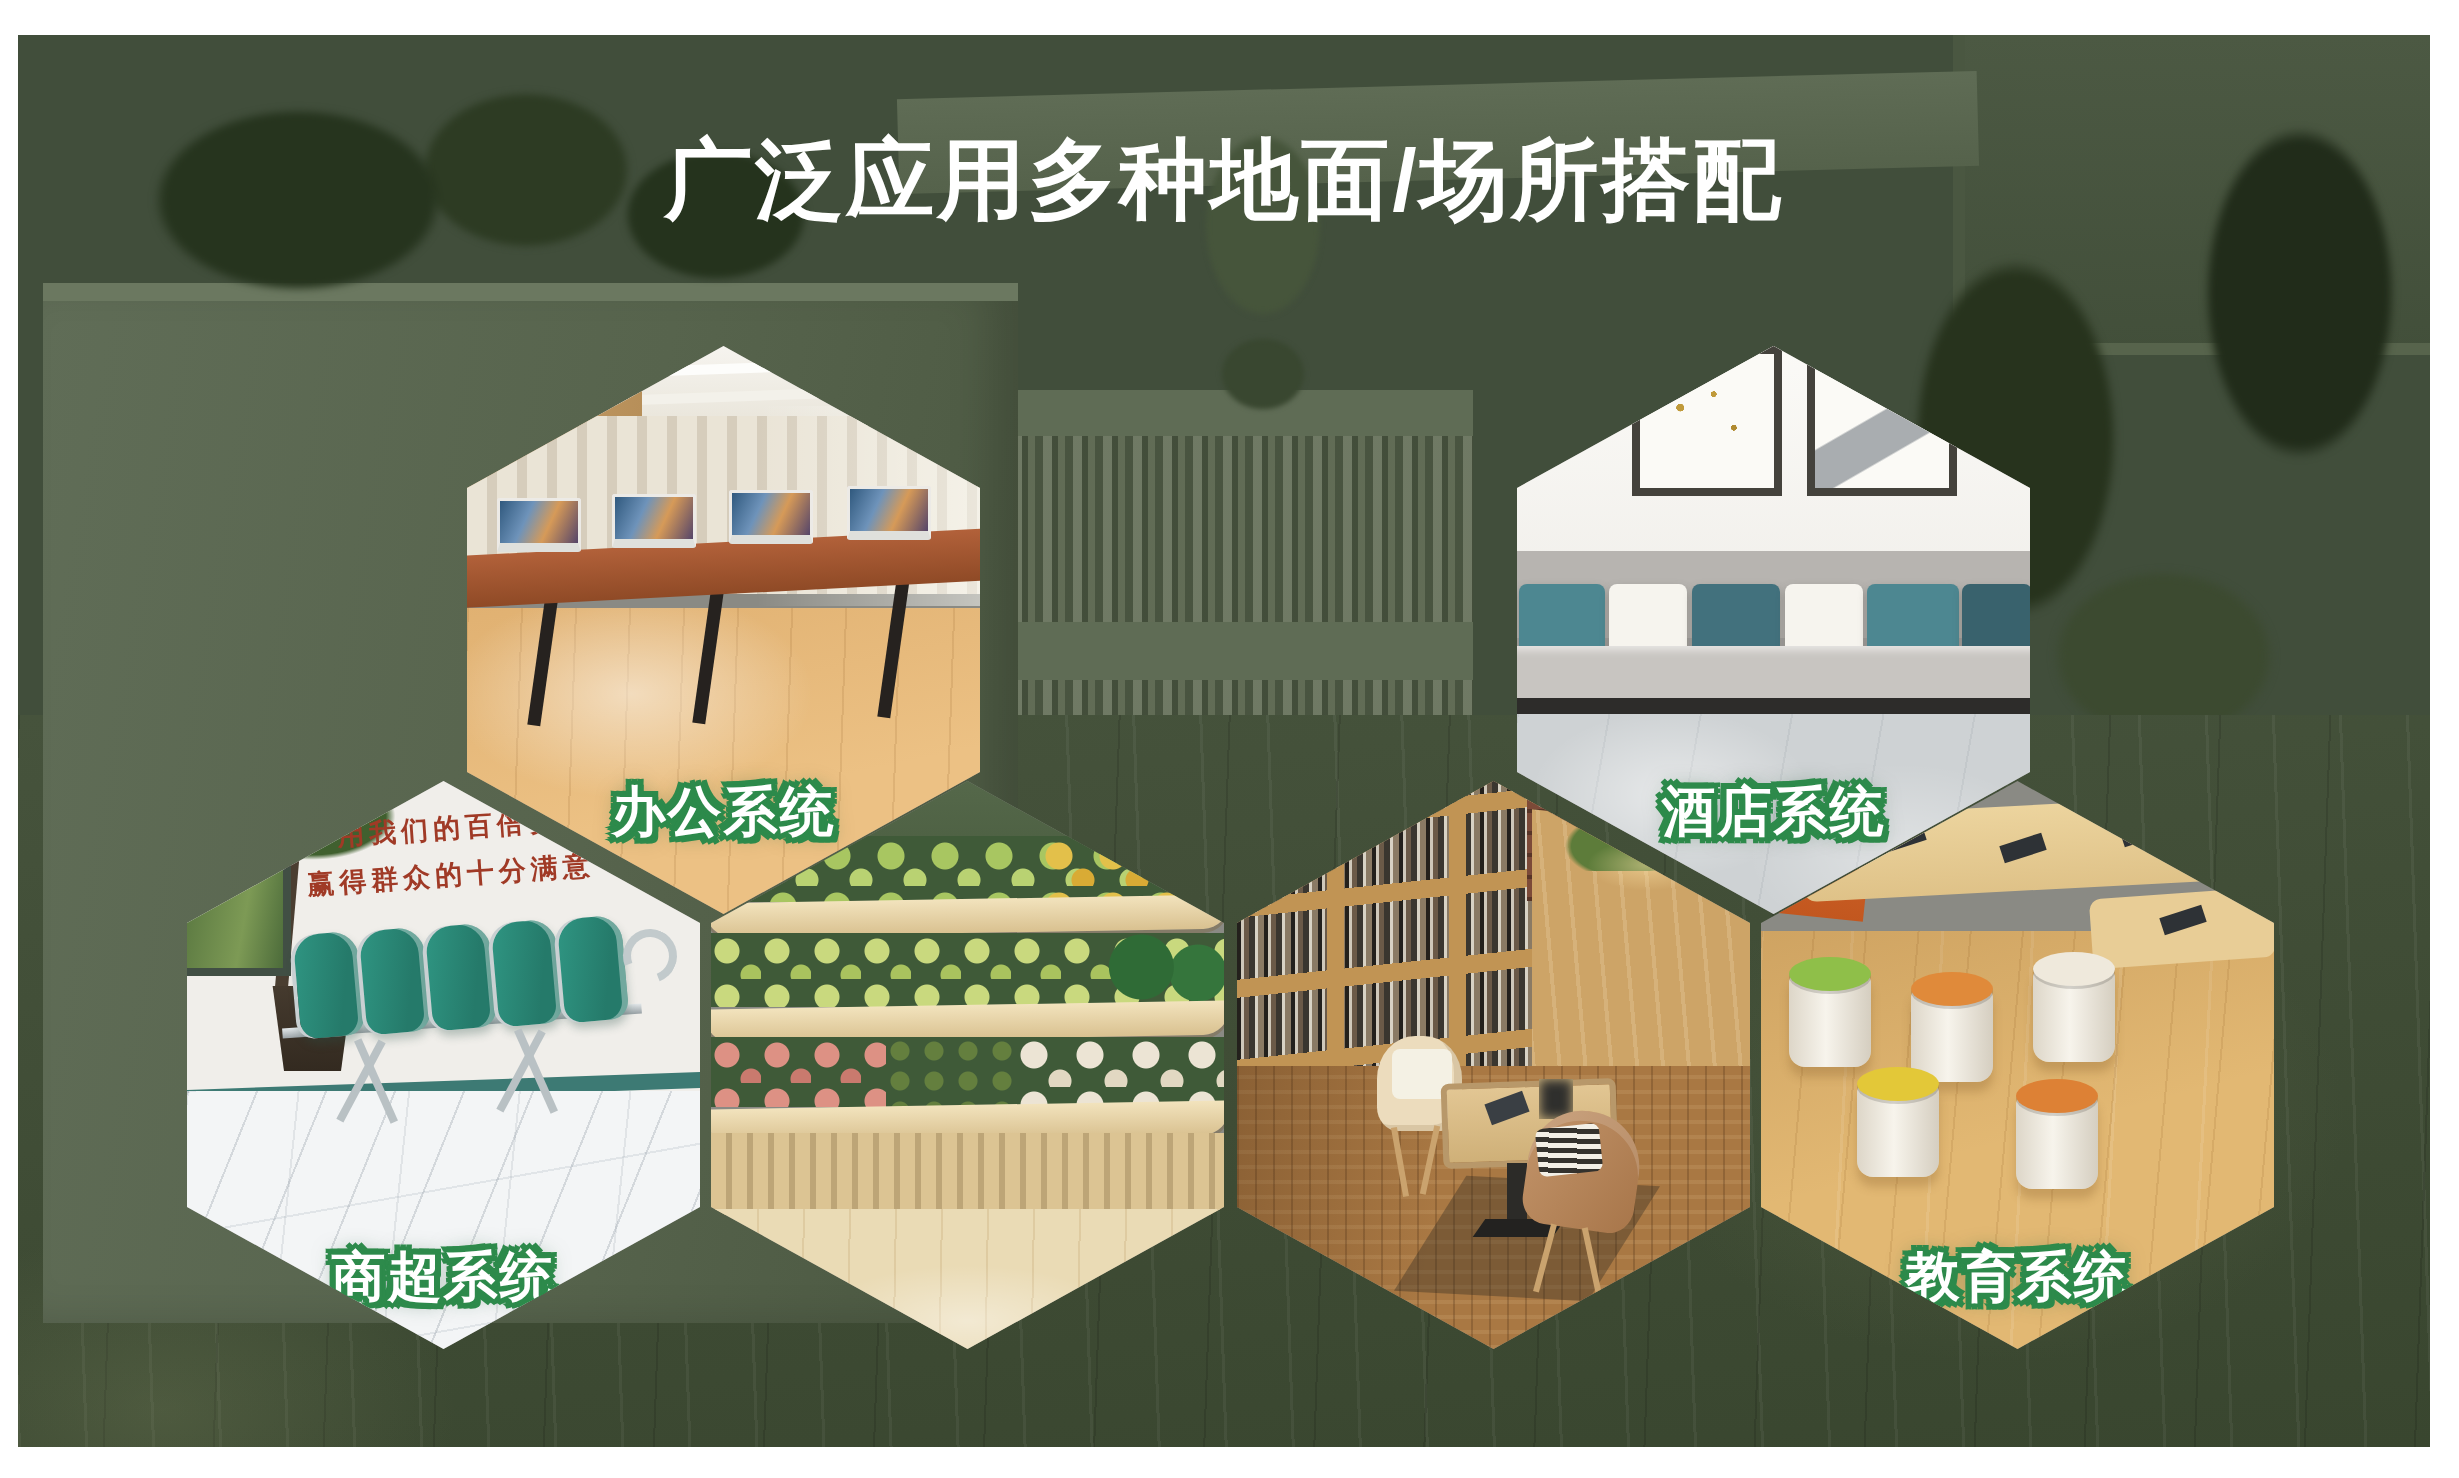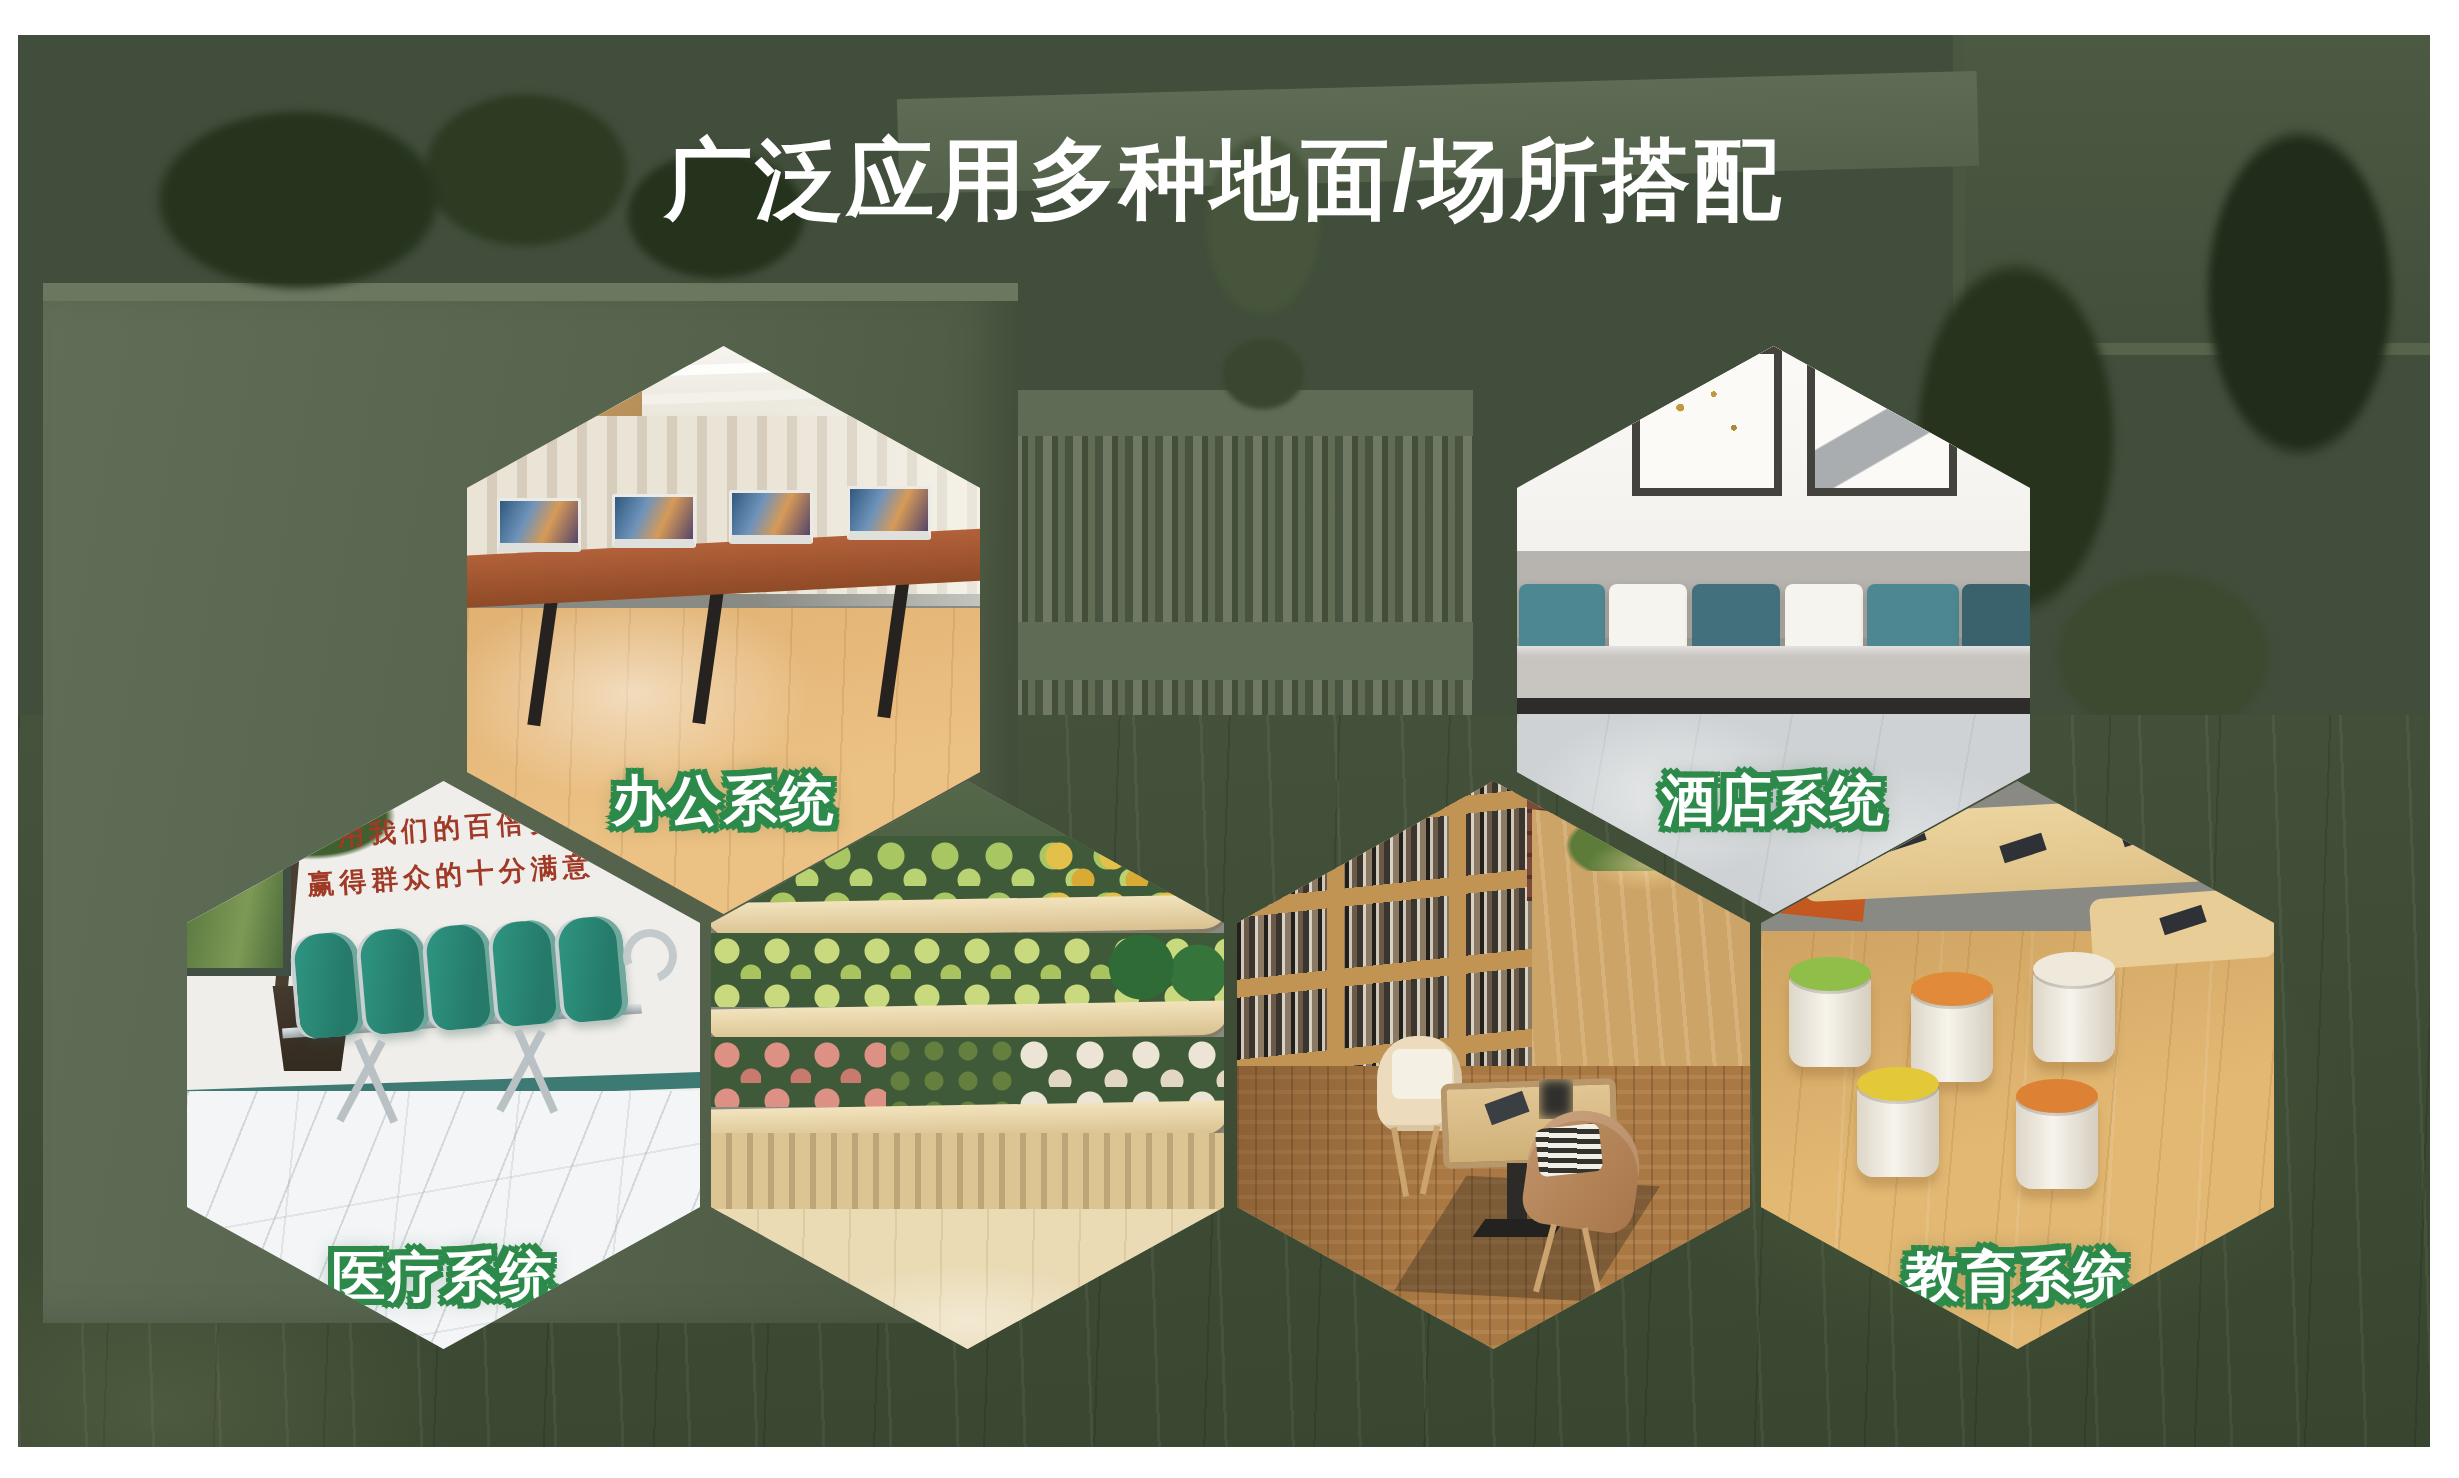--- a/index.html
+++ b/index.html
@@ -50,21 +50,21 @@
     font-size:88px; font-weight:bold; letter-spacing:3px; z-index:4; }
   .subtitle { position:absolute; left:0; right:0; top:200px; text-align:center; color:#fff;
     font-size:53px; letter-spacing:1px; z-index:4; }
 
   
   .hex { position:absolute; width:513px; height:568px; overflow:hidden; z-index:3; background:#8a8a84;
     clip-path:polygon(50% 0%,100% 25%,100% 75%,50% 100%,0% 75%,0% 25%); }
   #hx1{left:449px;top:311px} #hx2{left:974px;top:311px} #hx3{left:1499px;top:311px}
   #hx4{left:169px;top:746px} #hx5{left:693px;top:746px} #hx6{left:1219px;top:746px} #hx7{left:1743px;top:746px}
   .ly { position:absolute; }
-  .hex-label { position:absolute; left:0; right:0; top:419px; text-align:center; z-index:9;
+  .hex-label { position:absolute; left:0; right:0; top:430px; text-align:center; z-index:9;
     font-size:54px; font-weight:bold; letter-spacing:2px; color:#ffffff; white-space:nowrap;
     text-shadow:
       3px 0 0 #2d8a4b, -3px 0 0 #2d8a4b, 0 3px 0 #2d8a4b, 0 -3px 0 #2d8a4b,
       6px 0 0 #2d8a4b, -6px 0 0 #2d8a4b, 0 6px 0 #2d8a4b, 0 -6px 0 #2d8a4b,
       4px 4px 0 #2d8a4b, -4px 4px 0 #2d8a4b, 4px -4px 0 #2d8a4b, -4px -4px 0 #2d8a4b,
       6px 6px 0 #2d8a4b, -6px 6px 0 #2d8a4b, 6px -6px 0 #2d8a4b, -6px -6px 0 #2d8a4b,
       0 0 20px rgba(18,74,40,.55); }
   .row2 .hex-label { top:460px; }
 
   
@@ -329,21 +329,21 @@
       <div class="ly md-seat" style="left:110px;top:152px"></div>
       <div class="ly md-seat" style="left:176px;top:148px"></div>
       <div class="ly md-seat" style="left:242px;top:144px"></div>
       <div class="ly md-seat" style="left:308px;top:140px"></div>
       <div class="ly md-seat" style="left:374px;top:136px"></div>
       <div class="ly md-arm"></div>
       <div class="ly md-leg" style="left:170px;top:255px;transform:rotate(28deg)"></div>
       <div class="ly md-leg" style="left:185px;top:255px;transform:rotate(-24deg)"></div>
       <div class="ly md-leg" style="left:330px;top:245px;transform:rotate(28deg)"></div>
       <div class="ly md-leg" style="left:345px;top:245px;transform:rotate(-24deg)"></div>
-      <span class="hex-label">医疗系统</span>
+      <span class="hex-label">商超系统</span>
     </div>
 
     <div class="hex row2" id="hx5">
       <div class="ly sm-top"></div>
       <div class="ly sm-mat sm-dots1"></div>
       <div class="ly sm-dots1y"></div>
       <div class="ly sm-board" style="top:118px"></div>
       <div class="ly sm-mat sm-dots2"></div>
       <div class="ly sm-wm"></div>
       <div class="ly sm-board" style="top:224px"></div>

